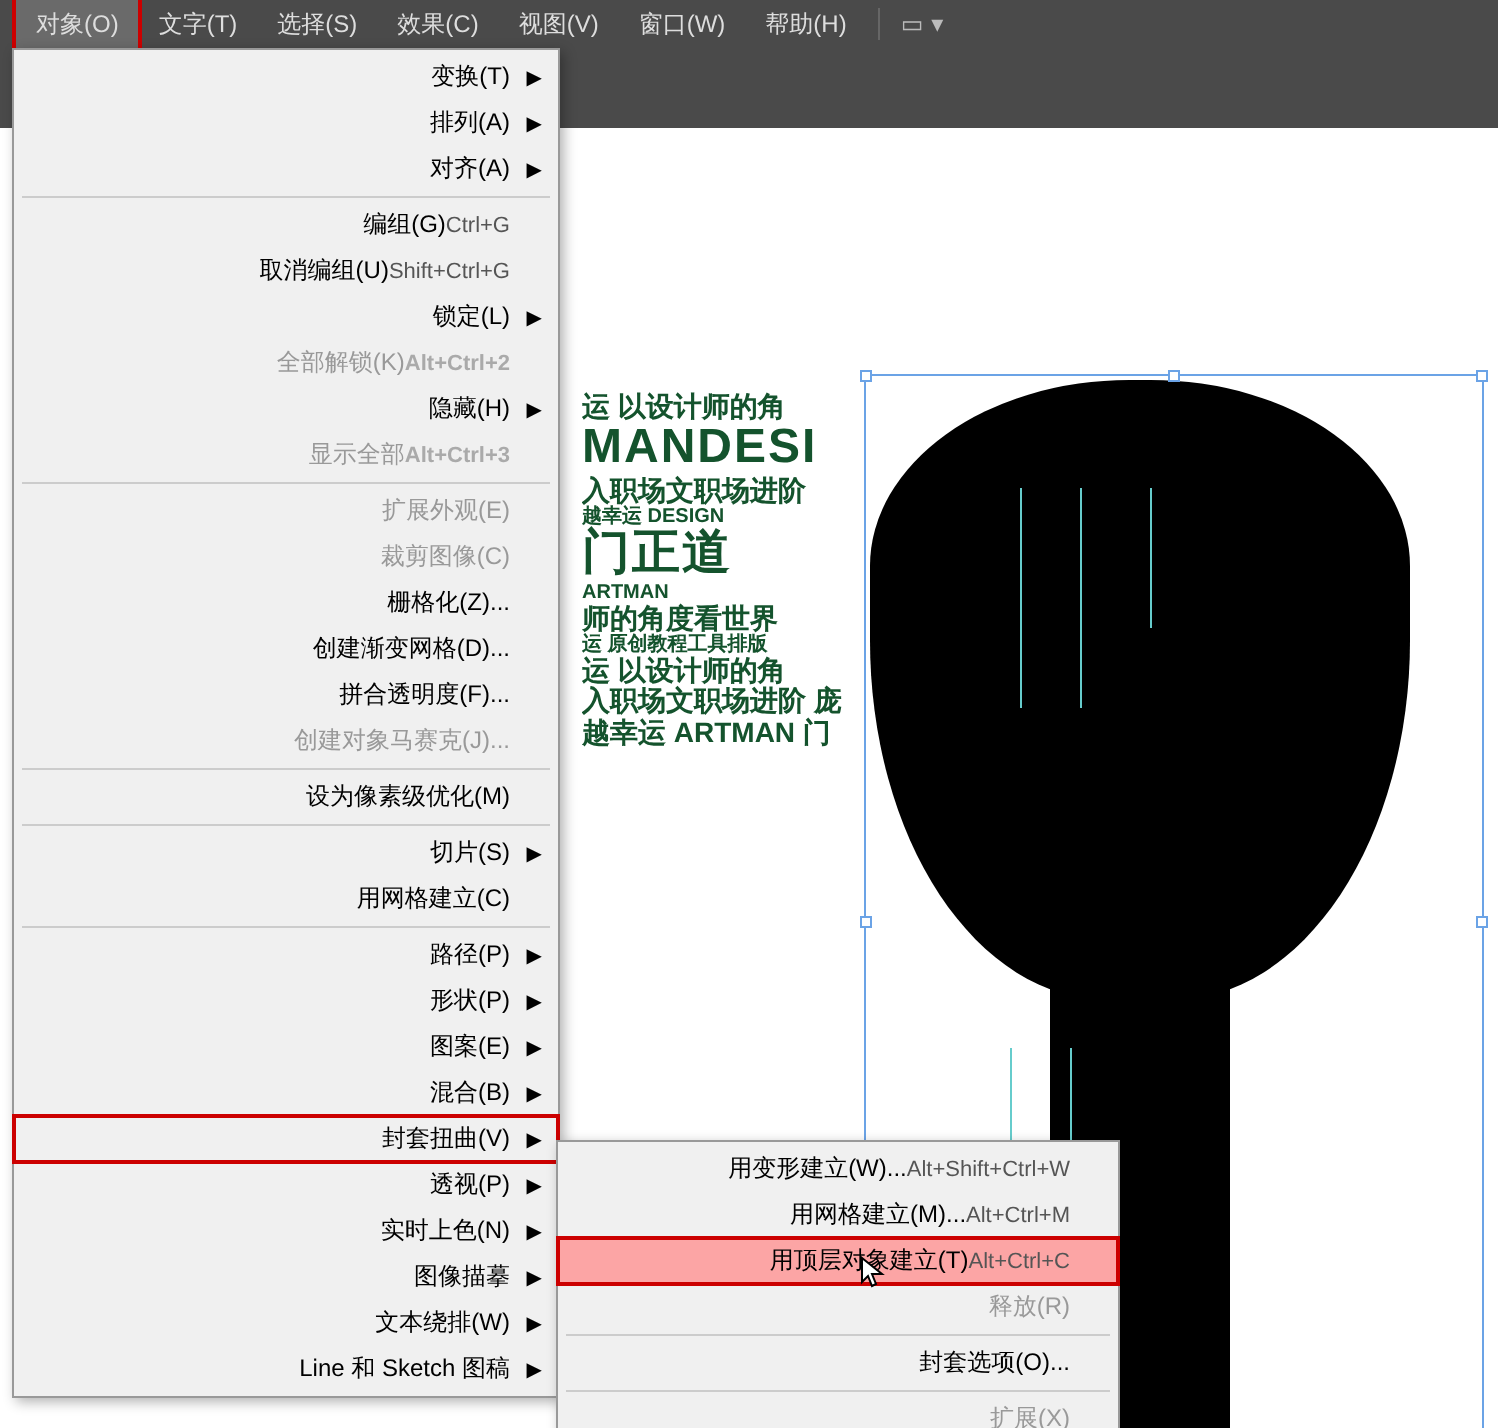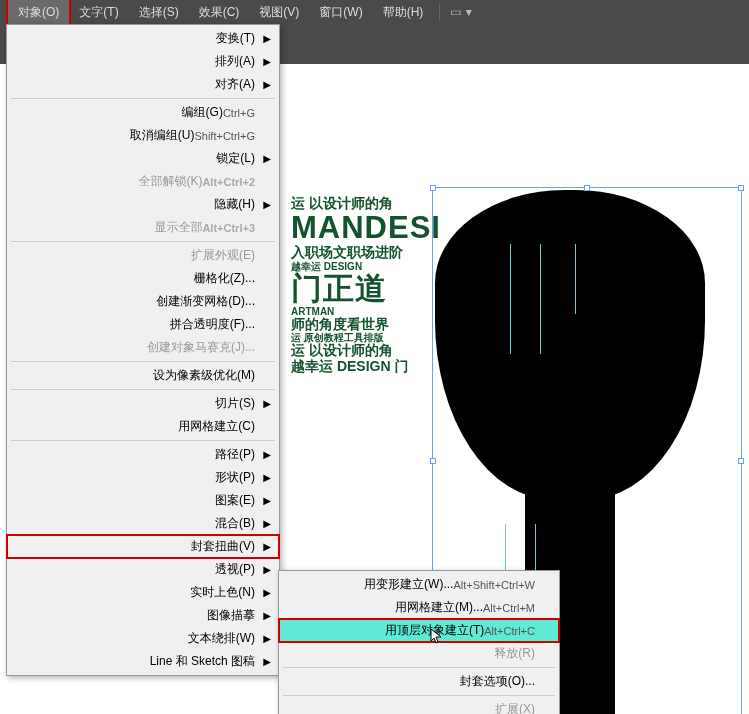--- a/index.html
+++ b/index.html
@@ -15,35 +15,35 @@
 .gray-area { position: absolute; left: 0; top: 0; right: 0; height: 40px; background: #4a4a4a; }
 
 .vase { position: absolute; left: 435px; top: 166px; width: 270px; height: 540px; }
 .vase-body { position: absolute; left: 0; top: 0; width: 270px; height: 310px; background: #000; border-radius: 48% 48% 44% 44% / 30% 30% 58% 58%; }
 .vase-neck { position: absolute; left: 90px; top: 280px; width: 90px; height: 260px; background: #000; }
 .sel-box { position: absolute; border: 1px solid #6ba3e6; }
 .sel-box.outer { left: 432px; top: 163px; width: 310px; height: 548px; }
 .handle { position: absolute; width: 6px; height: 6px; border: 1px solid #6ba3e6; background: #fff; }
 
 .text-art { position: absolute; left: 280px; top: 172px; width: 180px; font-weight: bold; color: #14532d; line-height: 1.1; font-size: 16px; overflow: hidden; margin-left: 11px; }
-.text-art .big { font-size: 31px; letter-spacing: 1px; }
+.text-art .big { font-size: 24px; letter-spacing: 1px; }
 .text-art .med { font-size: 14px; }
 .text-art .sm { font-size: 10px; }
 
 .dropdown { position: absolute; left: 6px; top: 24px; width: 274px; background: #f0f0f0; border: 1px solid #999; box-shadow: 2px 2px 6px rgba(0,0,0,.3); font-size: 12px; padding: 2px 0; }
 .menu-item { display: flex; justify-content: flex-end; align-items: center; padding: 3px 24px 3px 28px; color: #000; cursor: pointer; position: relative; }
 .menu-item.disabled { color: #999; }
 .menu-item.highlighted { outline: 2px solid #c00; outline-offset: -1px; }
 .menu-shortcut { color: #555; font-size: 11px; }
 .menu-item.disabled .menu-shortcut { color: #aaa; font-weight: bold; }
 .menu-sep { height: 1px; background: #ccc; margin: 2px 4px; }
 .submenu-arrow { position: absolute; right: 8px; font-size: 10px; }
 
 .submenu { position: absolute; left: 278px; top: 570px; width: 282px; background: #f0f0f0; border: 1px solid #999; box-shadow: 2px 2px 6px rgba(0,0,0,.3); font-size: 12px; padding: 2px 0; }
-.submenu .menu-item.highlighted2 { background: #5eead4; outline: 2px solid #c00; outline-offset: -1px; }
+.submenu .menu-item.highlighted2 { background: #fca5a5; outline: 2px solid #c00; outline-offset: -1px; }
 
 .cursor { position: absolute; left: 430px; top: 628px; width: 14px; height: 18px; pointer-events: none; z-index: 99; }
 
 .cyan-line { position: absolute; background: #6cc; }
 </style>
 </head>
 <body>
 
 <div class="canvas-bg">
   <div class="gray-area"></div>
@@ -51,21 +51,22 @@
   <div class="text-art">
     <div class="med">运 以设计师的角</div>
     <div class="big">MANDESI</div>
     <div class="med">入职场文职场进阶</div>
     <div class="sm">越幸运 DESIGN</div>
     <div class="big">门正道</div>
     <div class="sm">ARTMAN</div>
     <div class="med">师的角度看世界</div>
     <div class="sm">运 原创教程工具排版</div>
     <div class="med">运 以设计师的角</div>
-    <div class="med">越幸运 DESIGN 门</div>
+    <div class="med">入职场文职场进阶 庞</div>
+    <div class="med">越幸运 ARTMAN 门</div>
   </div>
 
   <div class="vase">
     <div class="vase-body"></div>
     <div class="vase-neck"></div>
 
   </div>
 
   <div class="sel-box outer">
     <div class="handle" style="left:-3px;top:-3px"></div>
@@ -130,20 +131,23 @@
       <span class="submenu-arrow">▶</span>
     </div>
     <div class="menu-item disabled">
       <span>显示全部</span>
       <span class="menu-shortcut">Alt+Ctrl+3</span>
     </div>
     <div class="menu-sep"></div>
     <div class="menu-item disabled">
       <span>扩展外观(E)</span>
     </div>
+    <div class="menu-item disabled">
+      <span>裁剪图像(C)</span>
+    </div>
     <div class="menu-item">
       <span>栅格化(Z)...</span>
     </div>
     <div class="menu-item">
       <span>创建渐变网格(D)...</span>
     </div>
     <div class="menu-item">
       <span>拼合透明度(F)...</span>
     </div>
     <div class="menu-item disabled">

